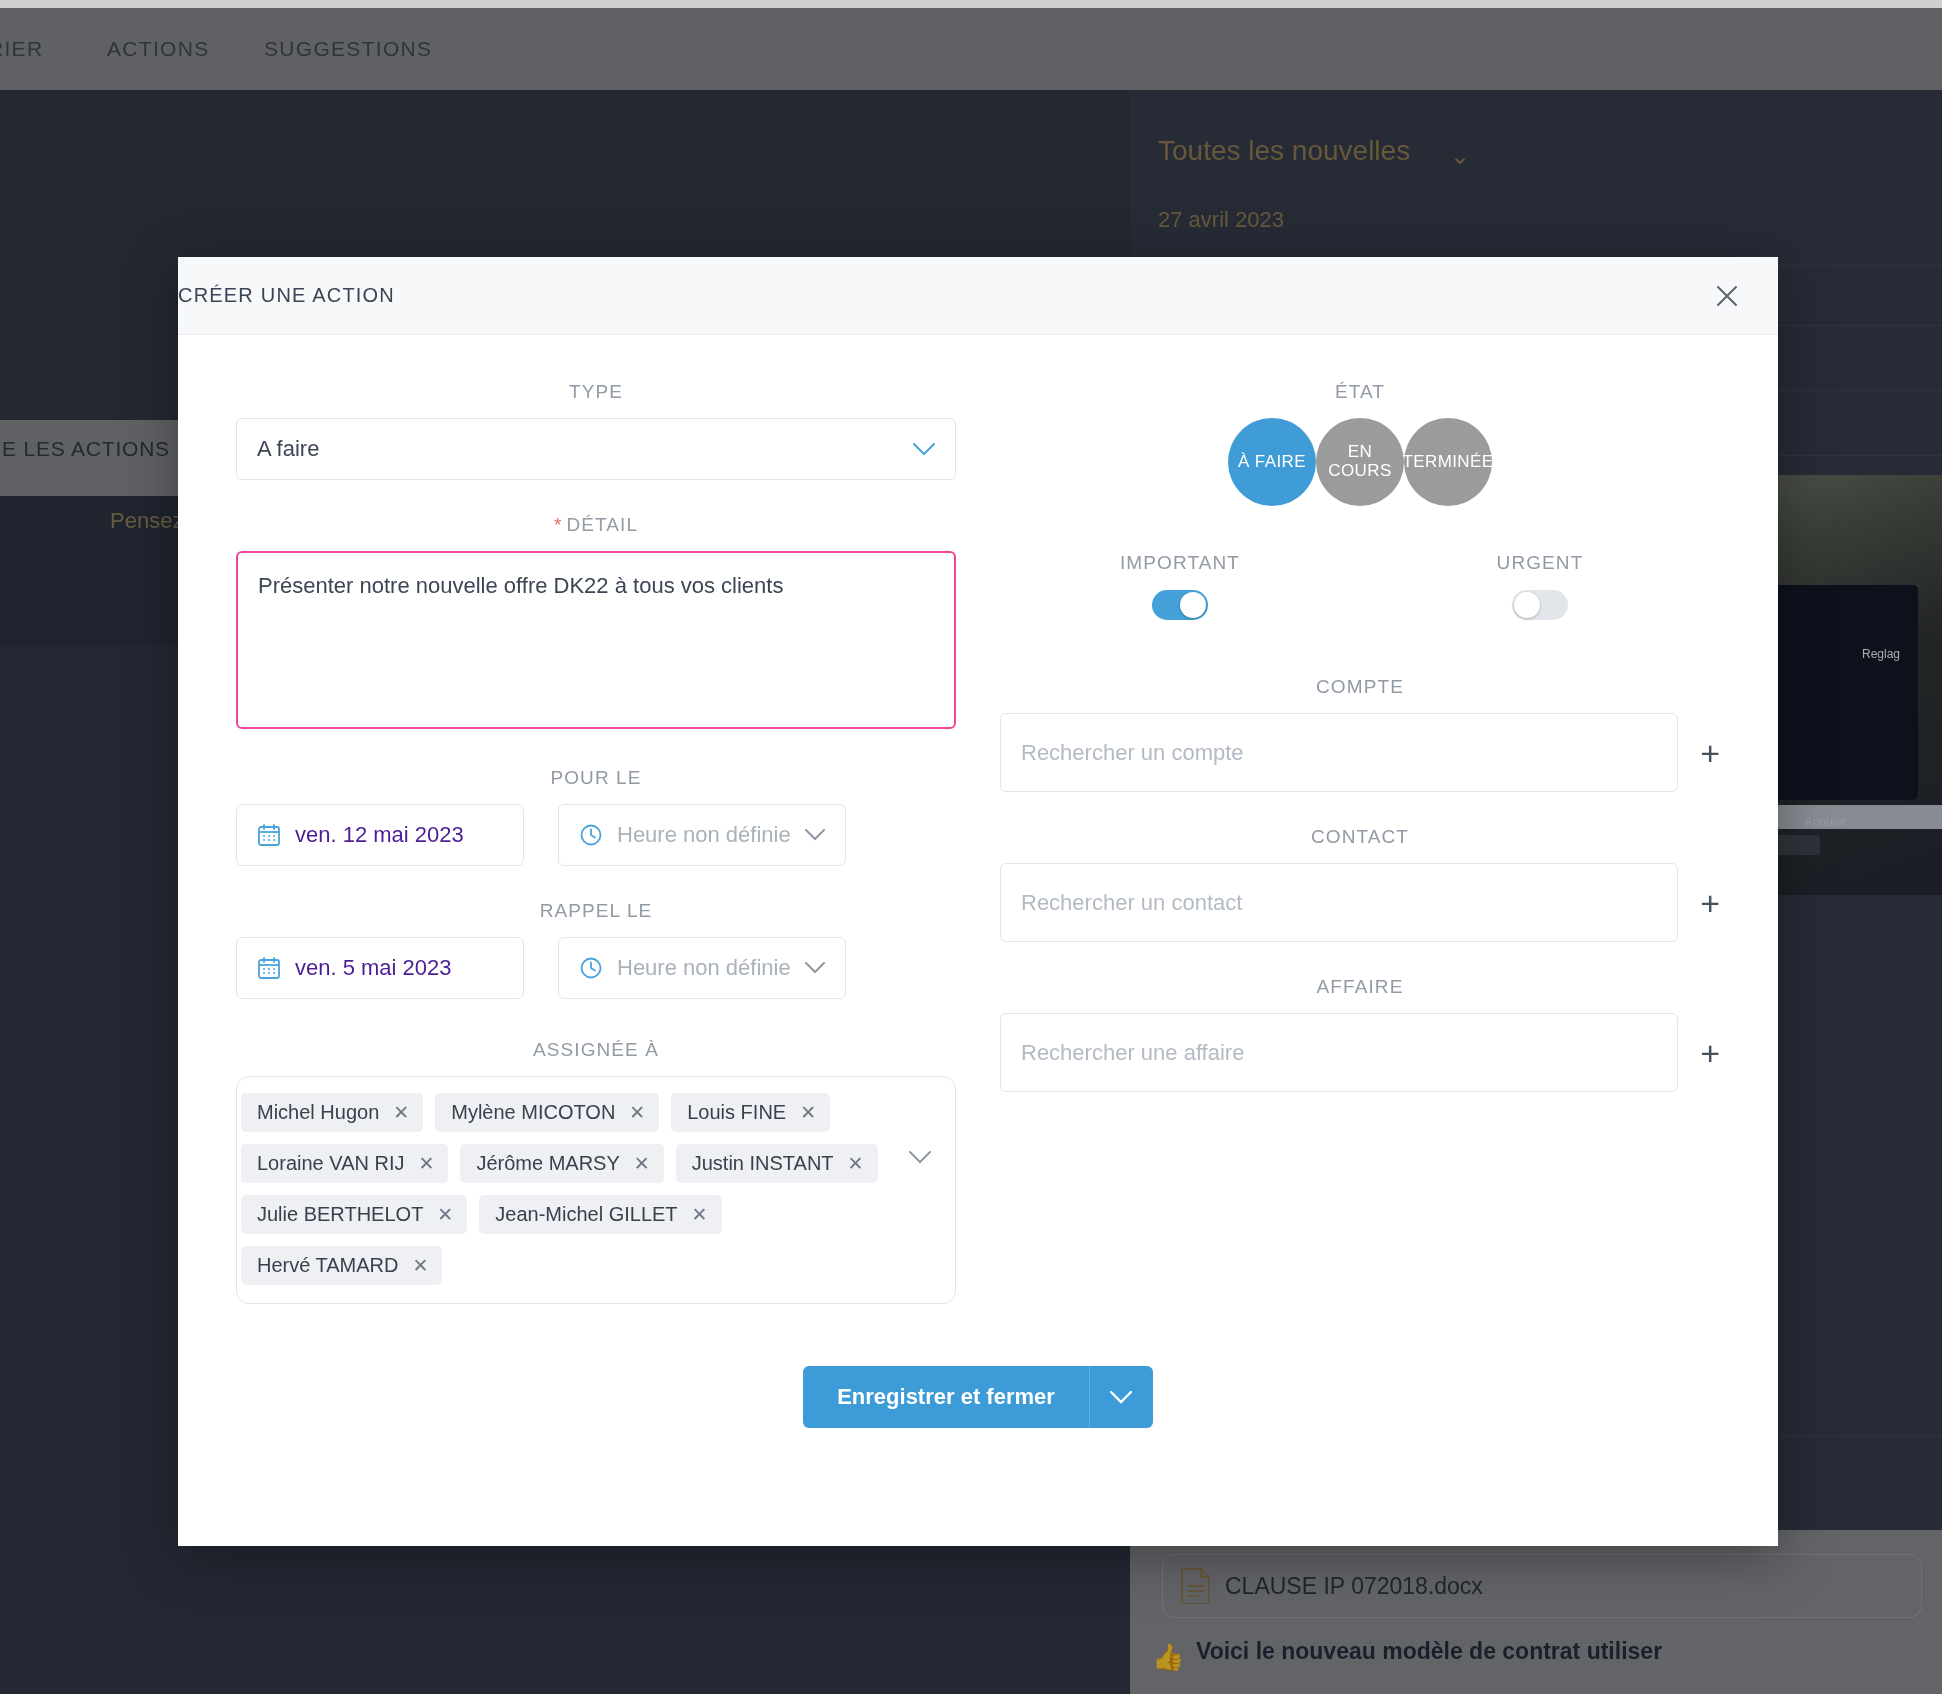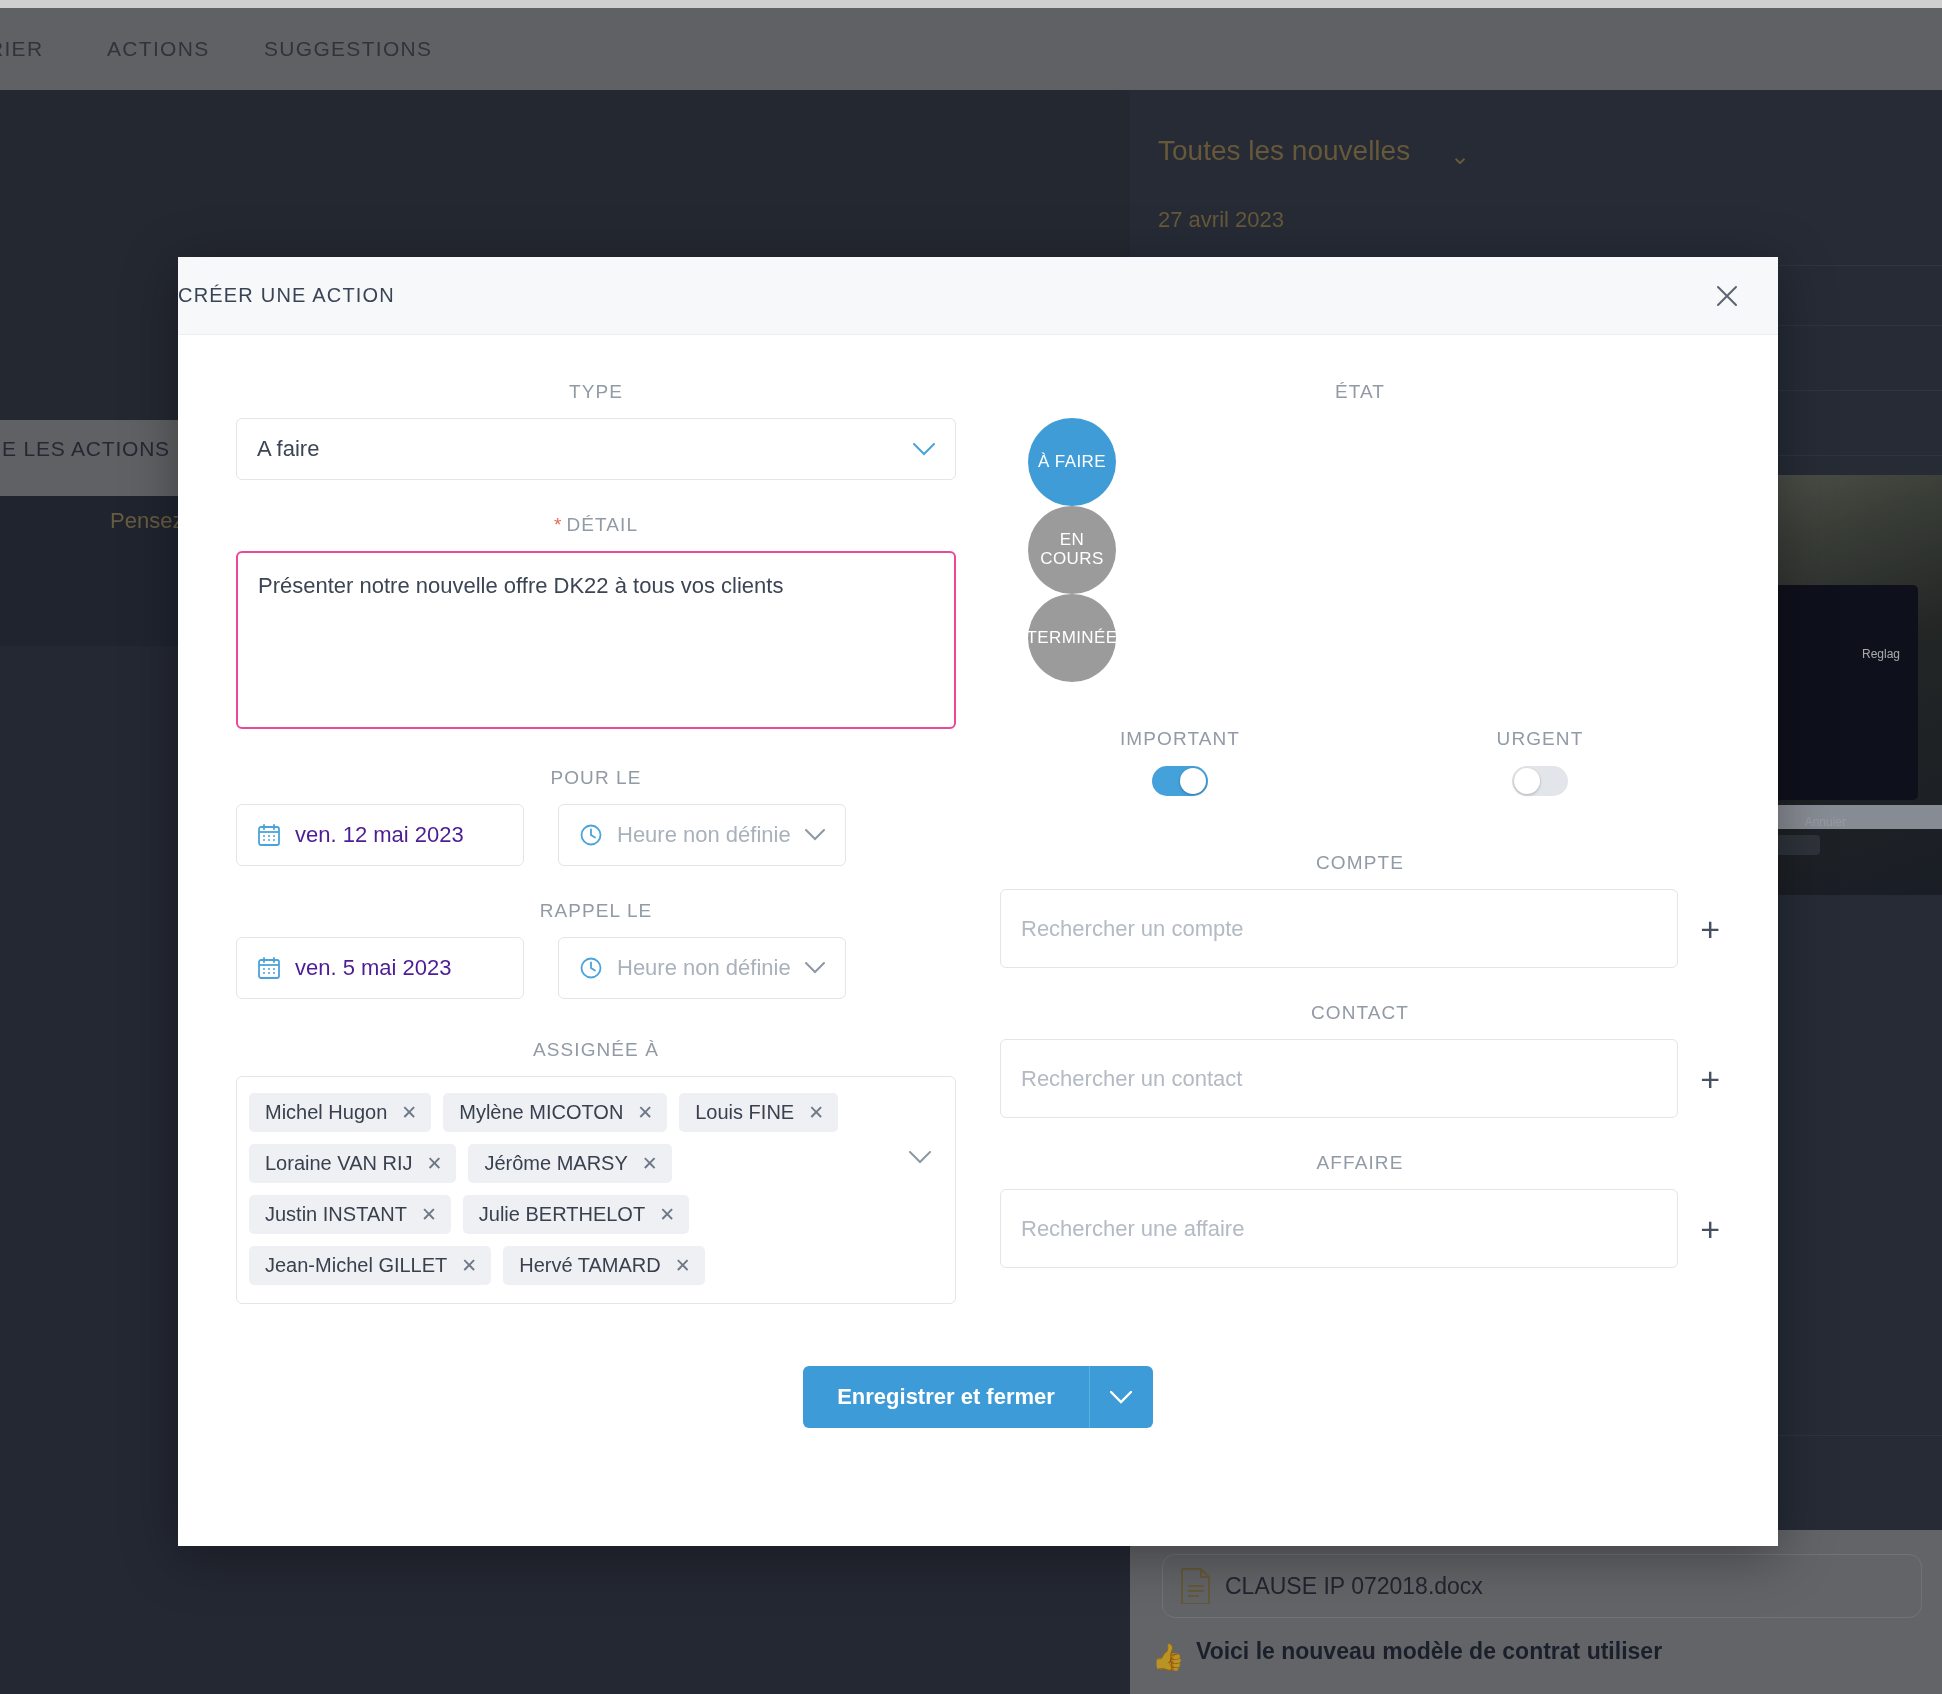--- a/index.html
+++ b/index.html
@@ -163,35 +163,36 @@
     gap: 14px; padding: 0 20px; cursor: pointer; justify-content: flex-start;
     position: relative;
   }
   .time-text { font-size: 22px; color: #a9b1bb; }
   .time-box .chev { position: absolute; right: 20px; }
 
   .mb-34 { margin-bottom: 34px; }
   .mb-40 { margin-bottom: 40px; }
 
   .tags-box {
-    min-height: 150px; padding: 16px 18px 18px 12px; position: relative;
+    min-height: 150px; padding: 16px 18px 18px 4px; position: relative;
     display: flex; flex-wrap: wrap; align-content: flex-start; gap: 12px 12px;
     padding-right: 72px;
+    border-radius: 13px;
   }
   .tag {
     background: #eef0f4; border-radius: 5px;
     display: flex; align-items: center; gap: 14px;
     padding: 8px 14px 8px 16px; font-size: 20px; color: #39414f;
     white-space: nowrap;
   }
   .tag-x { color: #6e7886; font-size: 19px; cursor: pointer; line-height: 1; }
   .tags-chev { position: absolute; right: 24px; top: 74px; color: #8e98a5; font-size: 20px; }
 
   
-  .state-row { display: flex; justify-content: flex-start; padding: 0 28px; flex-direction: column; }
+  .state-row { display: flex; justify-content: center; padding: 0 28px; }
   .state-circle {
     width: 88px; height: 88px; border-radius: 50%;
     display: flex; align-items: center; justify-content: center;
     color: #ffffff; font-size: 17px; letter-spacing: 0.4px; cursor: pointer;
     text-align: center; line-height: 1.1;
   }
   .state-active { background: #409cd6; }
   .state-idle   { background: #9b9b9b; }
 
   .flags-row { display: flex; margin-top: 46px; }

